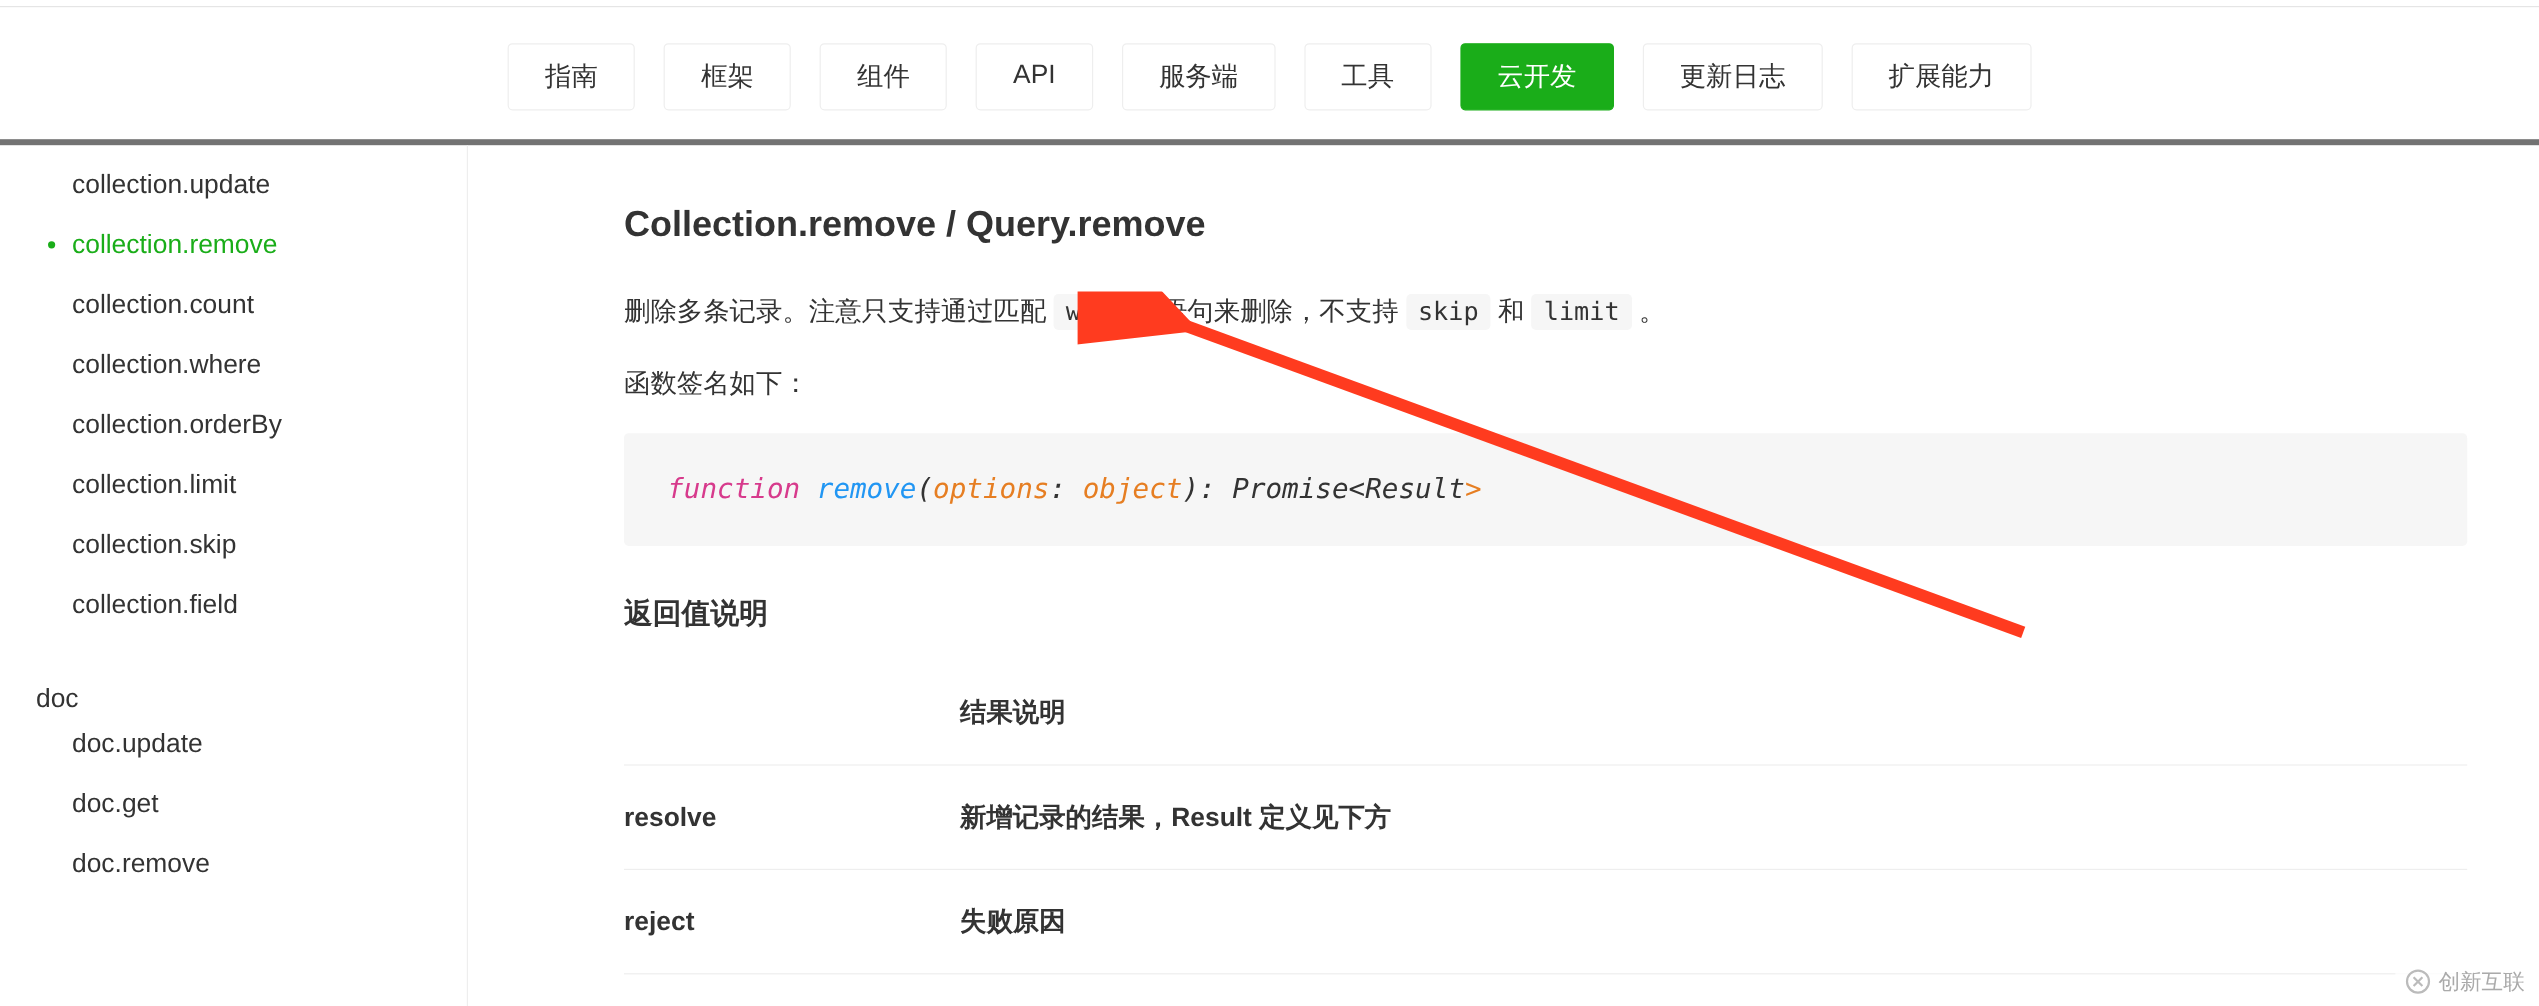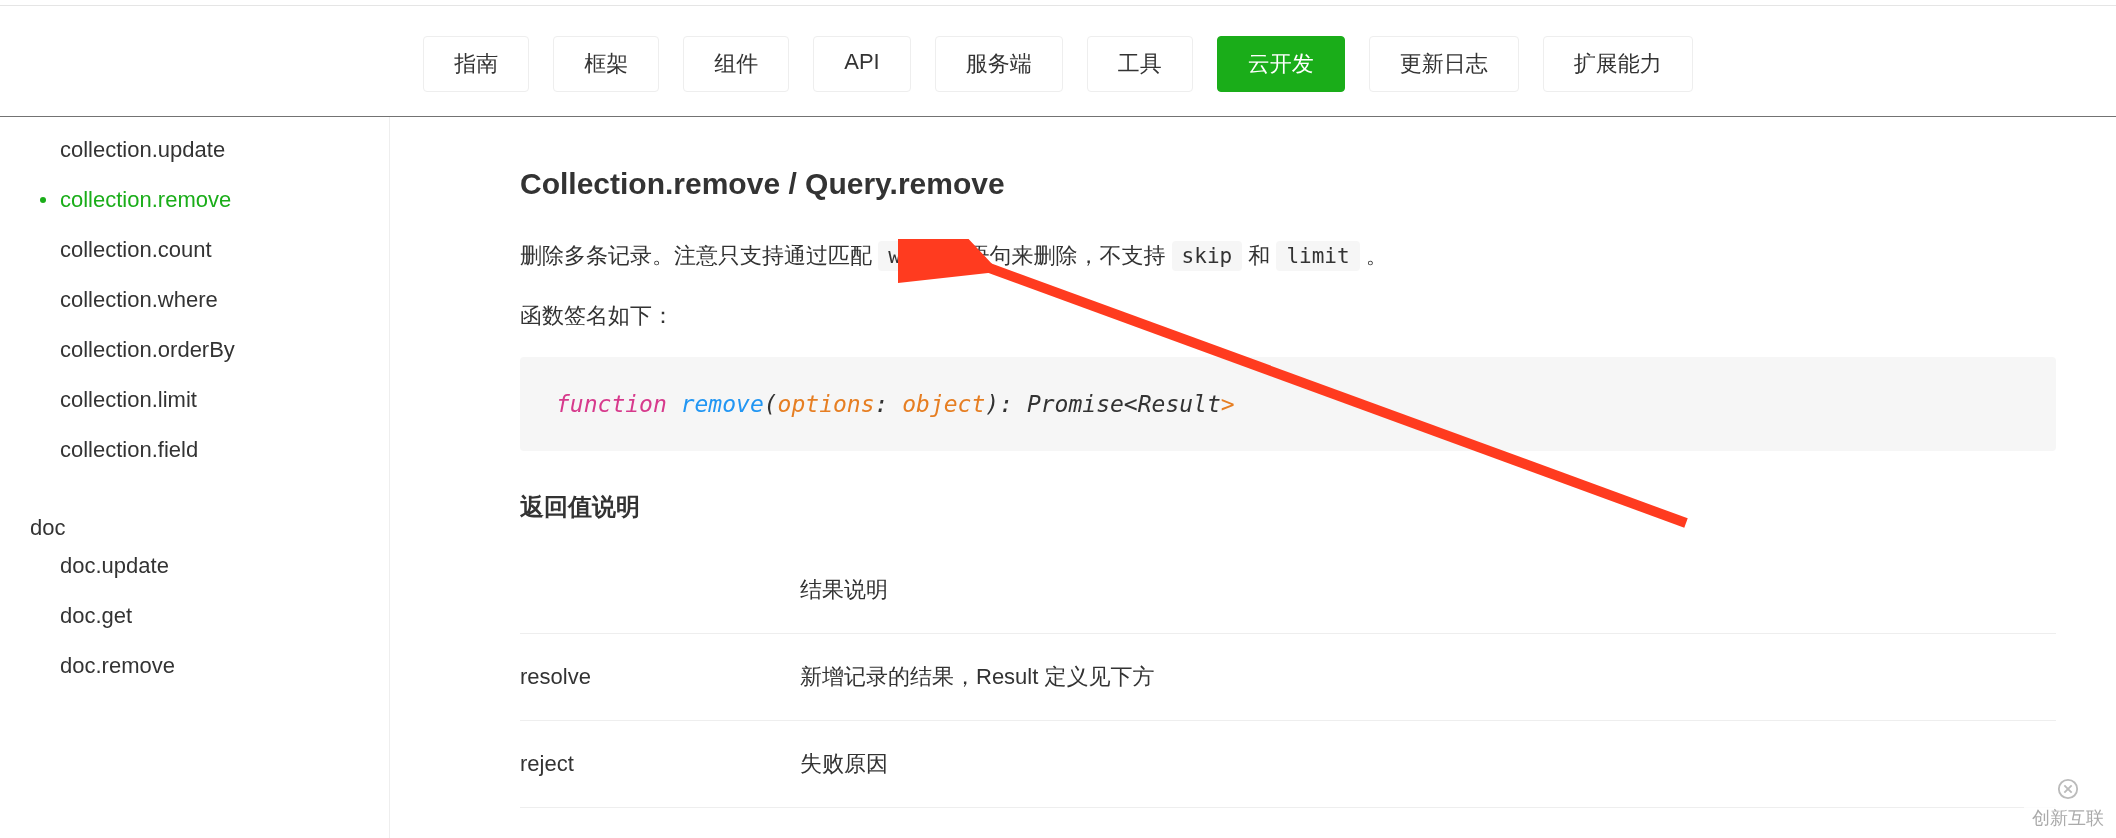--- a/index.html
+++ b/index.html
@@ -15,21 +15,21 @@
     }
     .top-border {
       height: 6px;
       border-bottom: 1px solid #e5e5e5;
     }
     .nav-bar {
       display: flex;
       justify-content: center;
       gap: 24px;
       padding: 30px 0 24px 0;
-      border-bottom: 1px solid #737373;
+      border-bottom: 5px solid #737373;
     }
     .nav-item {
       padding: 12px 30px;
       border-radius: 4px;
       border: 1px solid #eee;
       background: #fff;
       font-size: 22px;
       cursor: pointer;
       color: #333;
       white-space: nowrap;
@@ -122,21 +122,21 @@
       font-size: 24px;
       font-weight: 700;
       margin: 30px 0 24px 0;
     }
     .table {
       width: 100%;
       border-collapse: collapse;
     }
     .table th, .table td {
       text-align: left;
-      font-weight: 400;
+      font-weight: 700;
       padding: 28px 0;
       border-bottom: 1px solid #eee;
       font-size: 22px;
     }
     .table th:first-child, .table td:first-child {
       width: 280px;
     }
     .arrow-annotation {
       position: absolute;
       left: 508px;
@@ -148,21 +148,20 @@
       right: 4px;
       bottom: 4px;
       display: flex;
       align-items: center;
       gap: 6px;
       font-size: 18px;
       color: #aaa;
       background: rgba(255,255,255,0.8);
       padding: 4px 8px;
       border-radius: 4px;
-      flex-direction: column;
     }
     .watermark svg { width: 22px; height: 22px; }
   </style>
 </head>
 <body>
 
 <div class="top-border"></div>
 
 <nav class="nav-bar">
   <div class="nav-item">指南</div>
@@ -178,20 +177,21 @@
 
 <div class="page-body">
 
   <aside class="sidebar">
     <div class="sidebar-item">collection.update</div>
     <div class="sidebar-item active">collection.remove</div>
     <div class="sidebar-item">collection.count</div>
     <div class="sidebar-item">collection.where</div>
     <div class="sidebar-item">collection.orderBy</div>
     <div class="sidebar-item">collection.limit</div>
+    <div class="sidebar-item">collection.skip</div>
     <div class="sidebar-item">collection.field</div>
 
     <div class="sidebar-group">doc</div>
     <div class="sidebar-item">doc.update</div>
     <div class="sidebar-item">doc.get</div>
     <div class="sidebar-item">doc.remove</div>
   </aside>
 
   <main class="content">
     <h2>Collection.remove / Query.remove</h2>

